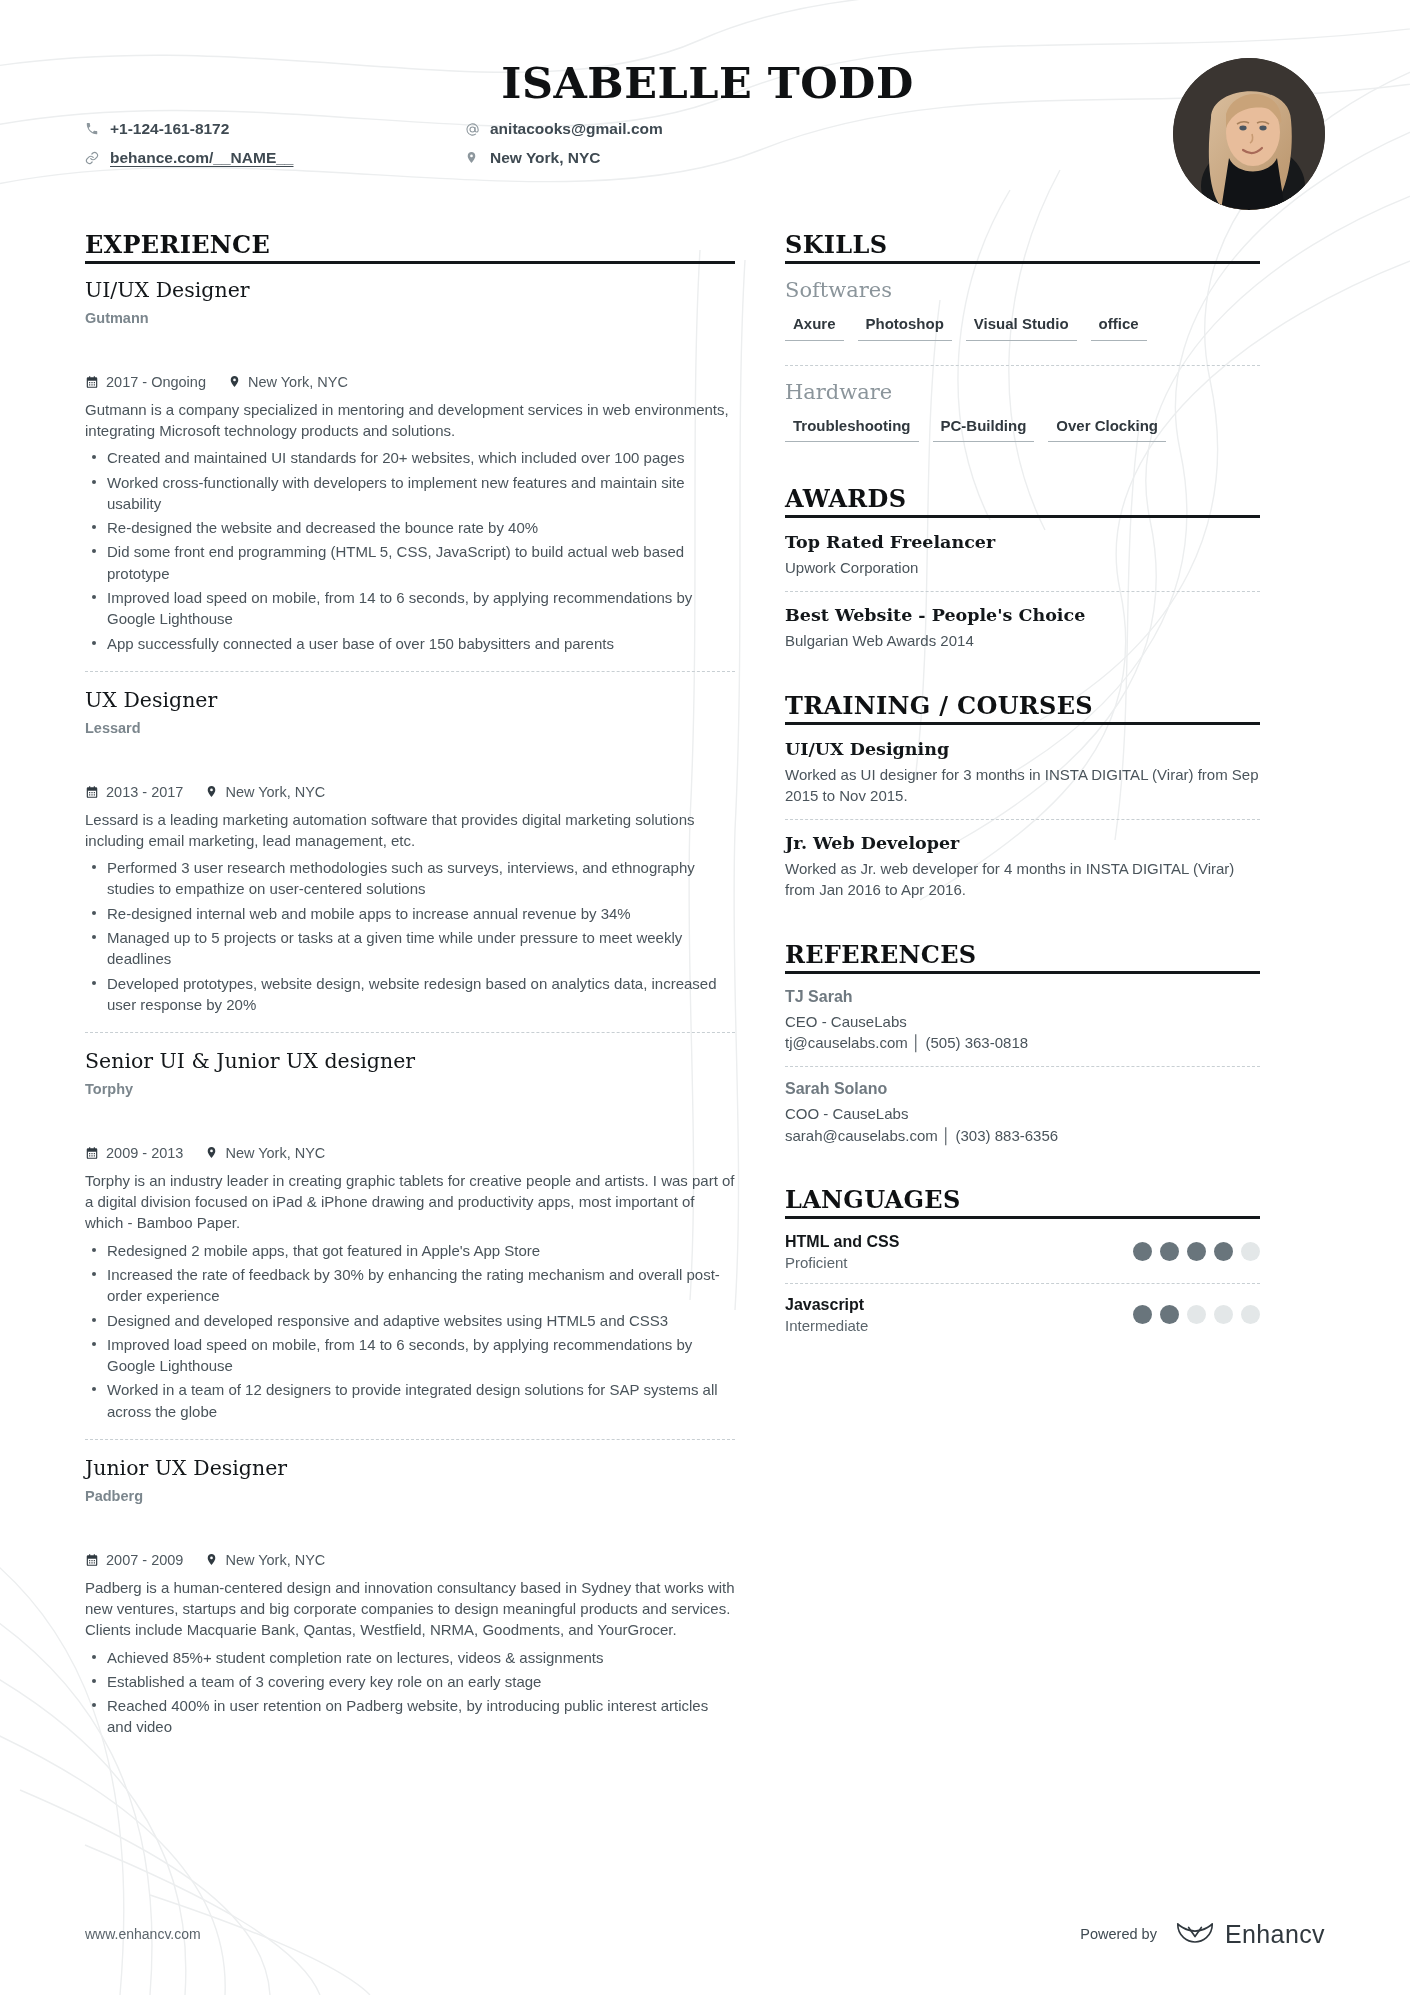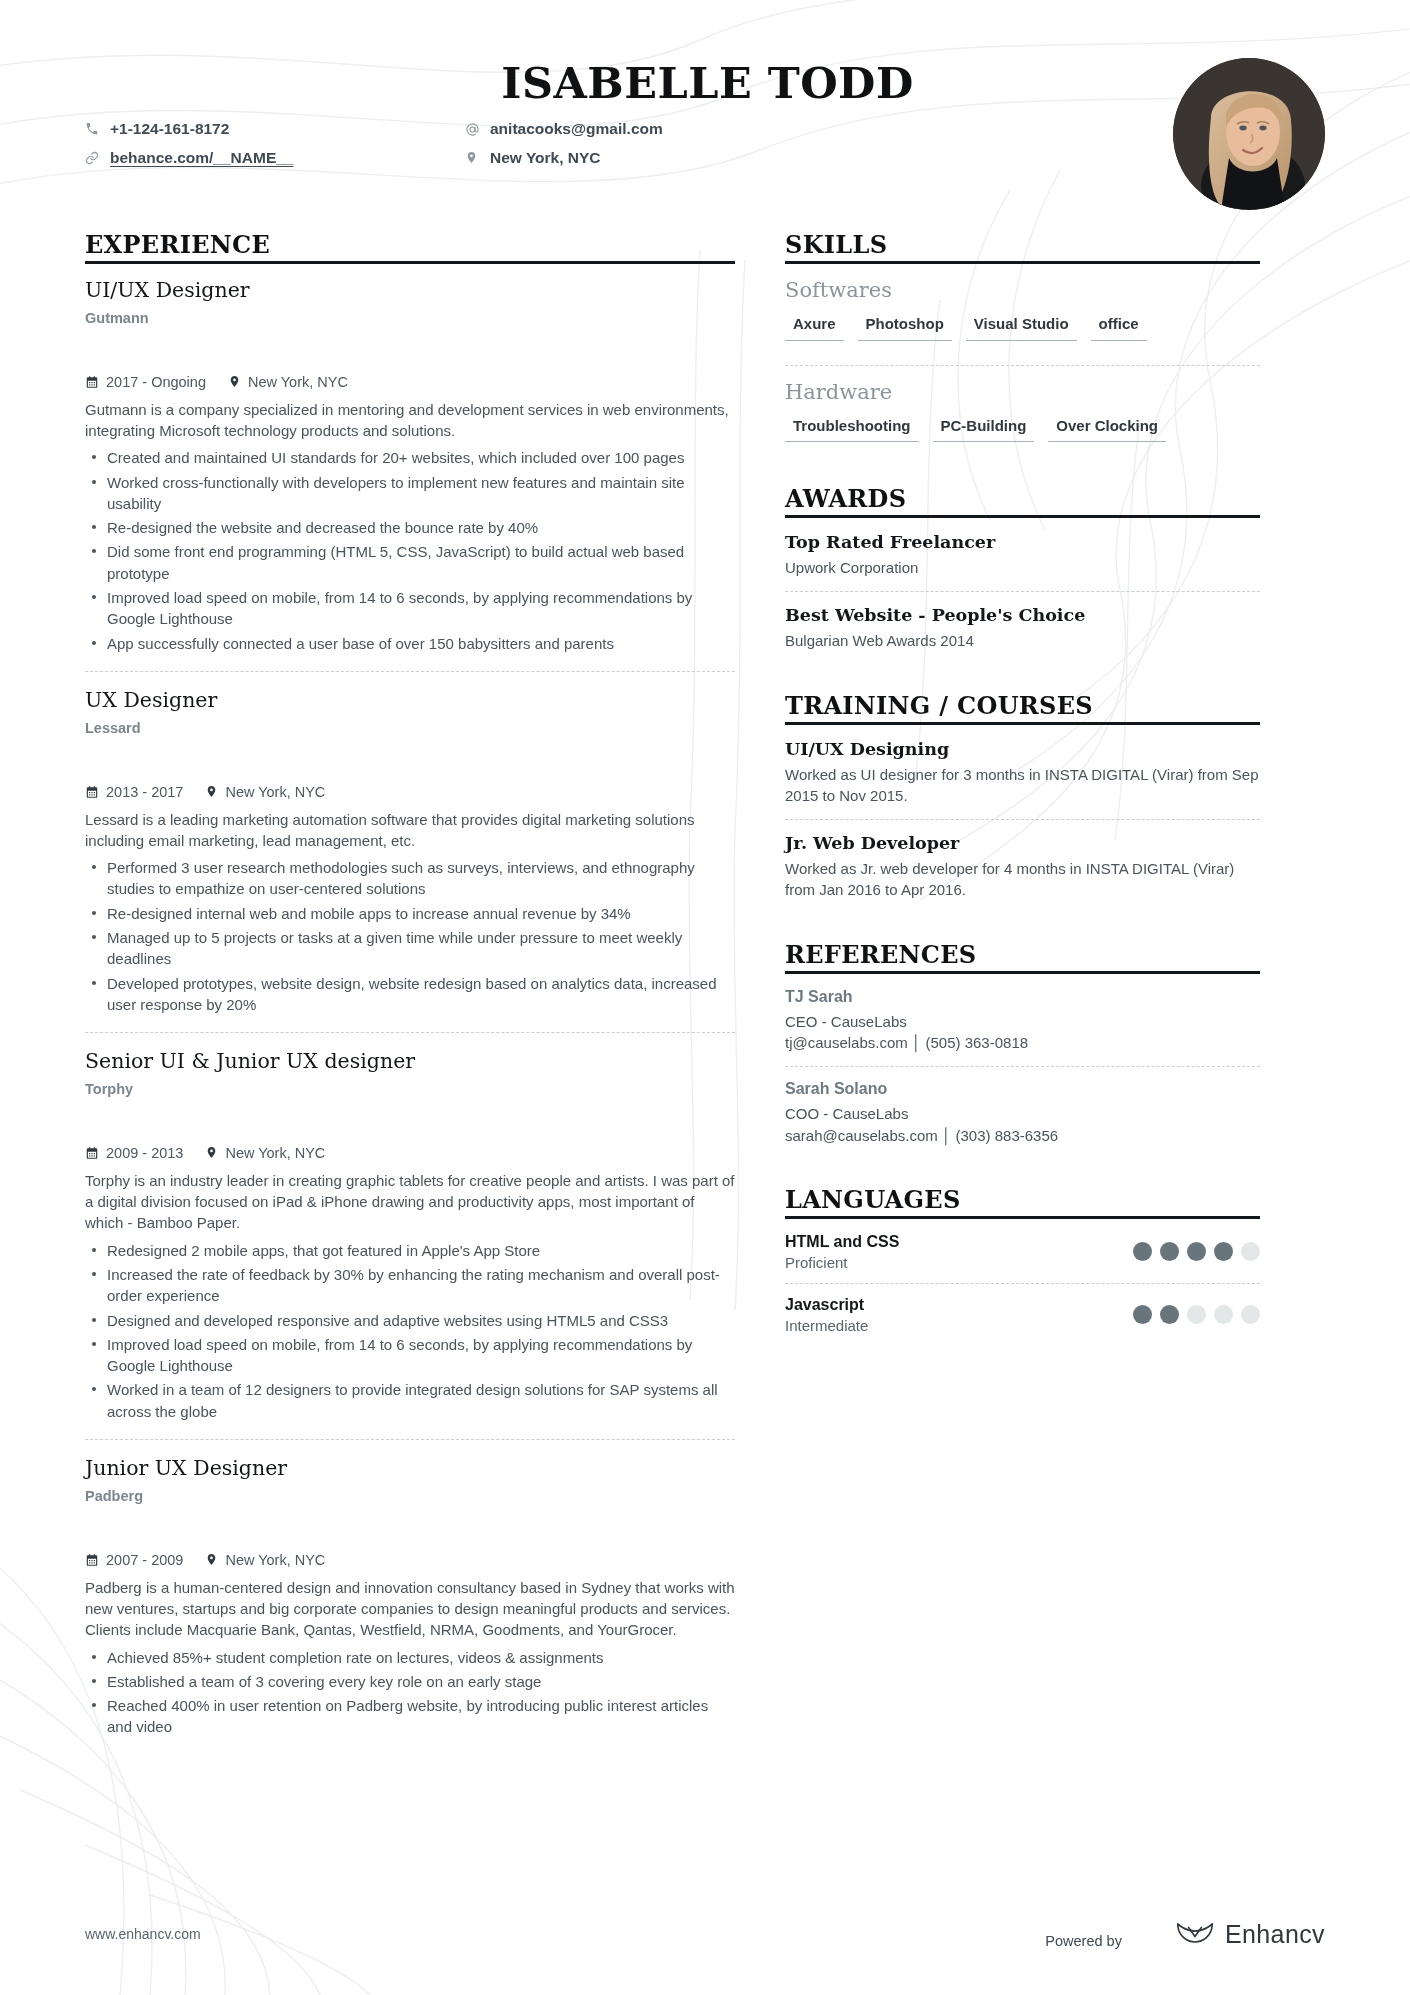--- a/index.html
+++ b/index.html
@@ -276,22 +276,21 @@
     align-items: center;
     justify-content: space-between;
     z-index: 3;
   }
   .footer-url {
     font-size: 14px;
     color: #5a646b;
   }
   .footer-right {
     display: flex;
-    align-items: flex-end;
-    gap: 35px;
+    align-items: center;
   }
   .powered-by {
     font-size: 14.5px;
     color: #3f4a52;
     margin-right: 18px;
   }
   .brand {
     display: flex;
     align-items: center;
   }

